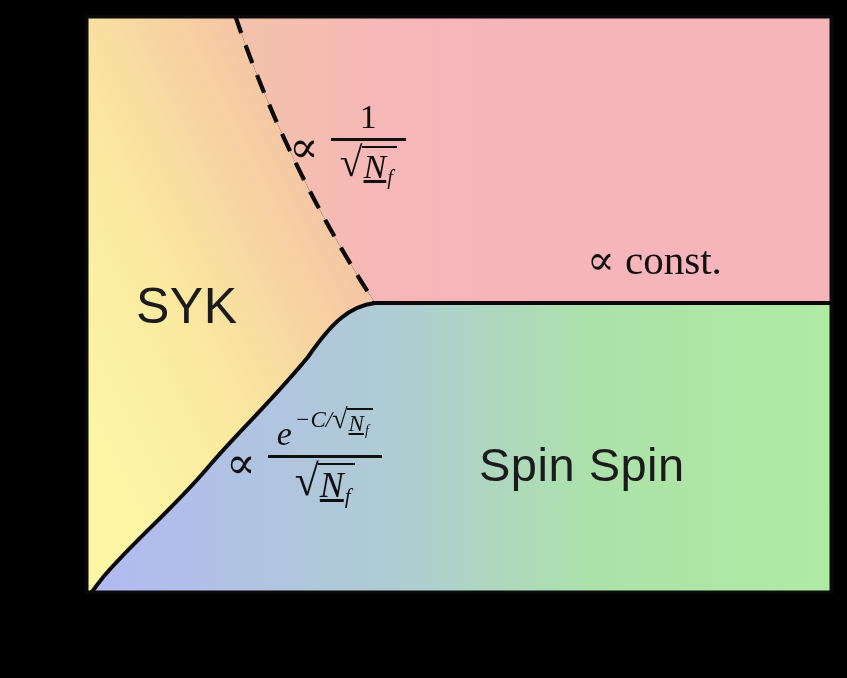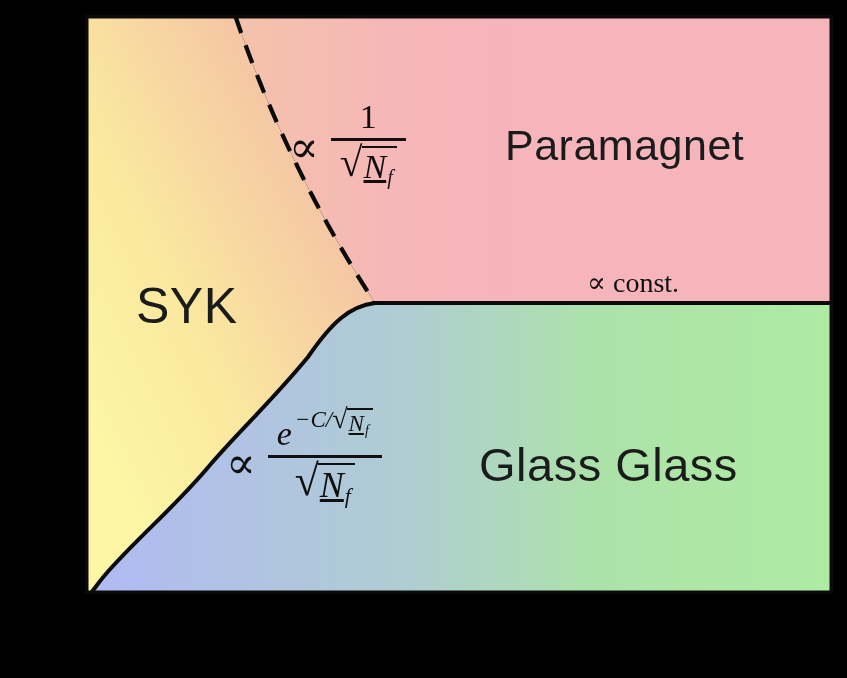--- a/index.html
+++ b/index.html
@@ -14,21 +14,21 @@
   .lbl-sg{left:479px;top:441px;font-size:47px;}
 
   
   .math{position:absolute;color:#101010;display:flex;align-items:center;white-space:nowrap;
         font-family:"Liberation Serif","DejaVu Serif","DejaVu Sans",serif;}
   .math .propto{font-size:44px;line-height:1;margin-right:12px;}
   .f-cross{left:289px;top:100px;font-size:34px;}
   .f-cross .propto{transform:translateY(6px);}
   .f-sg{left:226px;top:408px;font-size:36px;}
   .f-sg .propto{transform:translateY(8px);}
-  .f-const{left:587px;top:269px;font-size:28px;line-height:1;display:block;}
+  .f-const{left:587px;top:240px;font-size:41px;line-height:1;display:block;}
 
   .frac{display:inline-block;text-align:center;}
   .frac .num{display:block;padding:0 9px 4px;line-height:1;}
   .frac .den{display:block;border-top:3px solid #101010;padding:5px 9px 0;line-height:1;}
 
   .sqrt{display:inline-flex;align-items:flex-start;line-height:1;}
   .sqrt .sign{font-size:1.22em;line-height:0.8;margin-right:-1px;}
   .sqrt .rad{border-top:2.5px solid #101010;padding:2px 4px 0 2px;line-height:1;text-decoration:underline;}
   .sqrt.sm .rad{border-top-width:2px;}
   i.v{font-style:italic;}
@@ -68,22 +68,21 @@
     <path fill="url(#gSg)" d="M 375,303 L 832,303 L 832,593 L 91,593 C 95,588 99,582 105,575 C 135,540 175,507 210,465 C 240,430 270,403 308,357 C 332,322 350,306 375,303 Z"></path>
 
     <path fill="none" stroke-width="4" d="M 375,303 C 350,306 332,322 308,357 C 270,403 240,430 210,465 C 175,507 135,540 105,575 C 99,582 95,588 91,593" stroke="#0a0a0a"></path>
     <path fill="none" stroke-width="4" d="M 372,303 L 832,303" stroke="#0a0a0a"></path>
     <path fill="none" stroke-width="4.2" stroke-dasharray="19 13" d="M 235,15 Q 286,166 375,303" stroke="#0a0a0a"></path>
 
     <rect fill="none" stroke-width="3.5" x="86.75" y="16.75" width="744.5" height="575.5" stroke="#0a0a0a"></rect>
   </svg>
 
   <div class="lbl lbl-syk">SYK</div>
-  <div class="lbl lbl-pm">Paramagnet</div>
-  <div class="lbl lbl-sg">Glass Glass</div>
+  <div class="lbl lbl-sg">Spin Spin</div>
 
   <div class="math f-cross">
     <span class="propto">∝</span>
     <span class="frac">
       <span class="num">1</span>
       <span class="den">
         <span class="sqrt">
           <span class="sign">√</span>
           <span class="rad"><i class="v">N</i><span class="ssub">f</span></span>
         </span>

